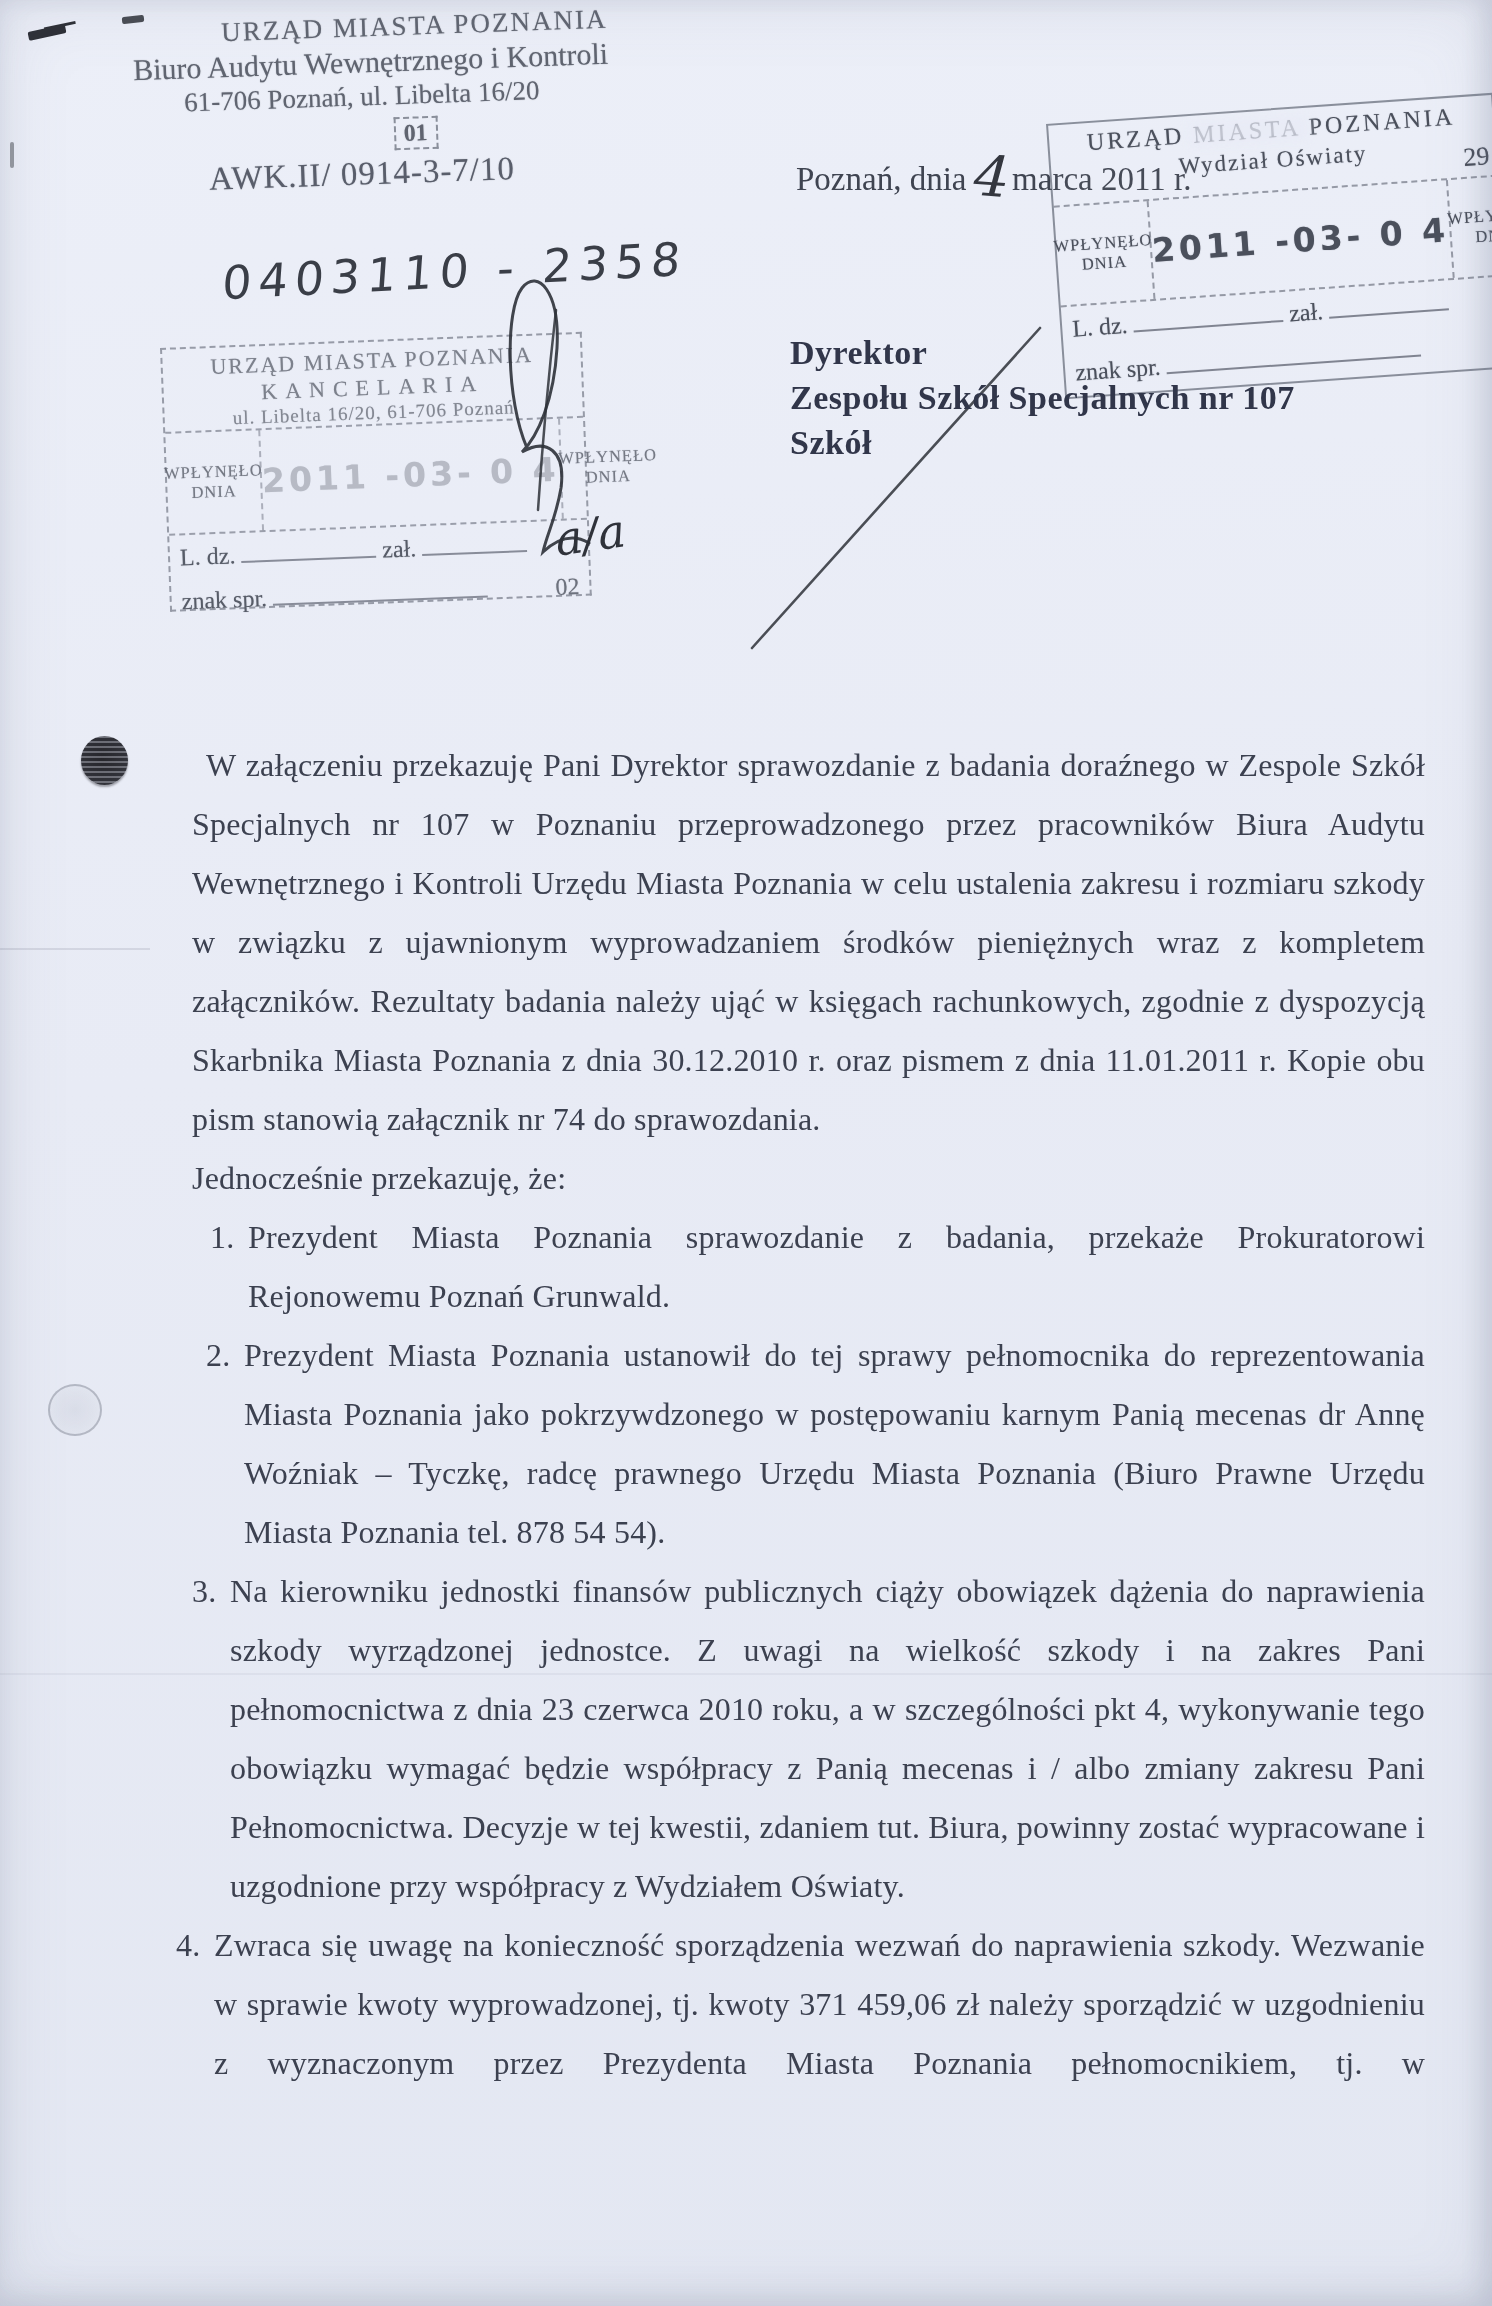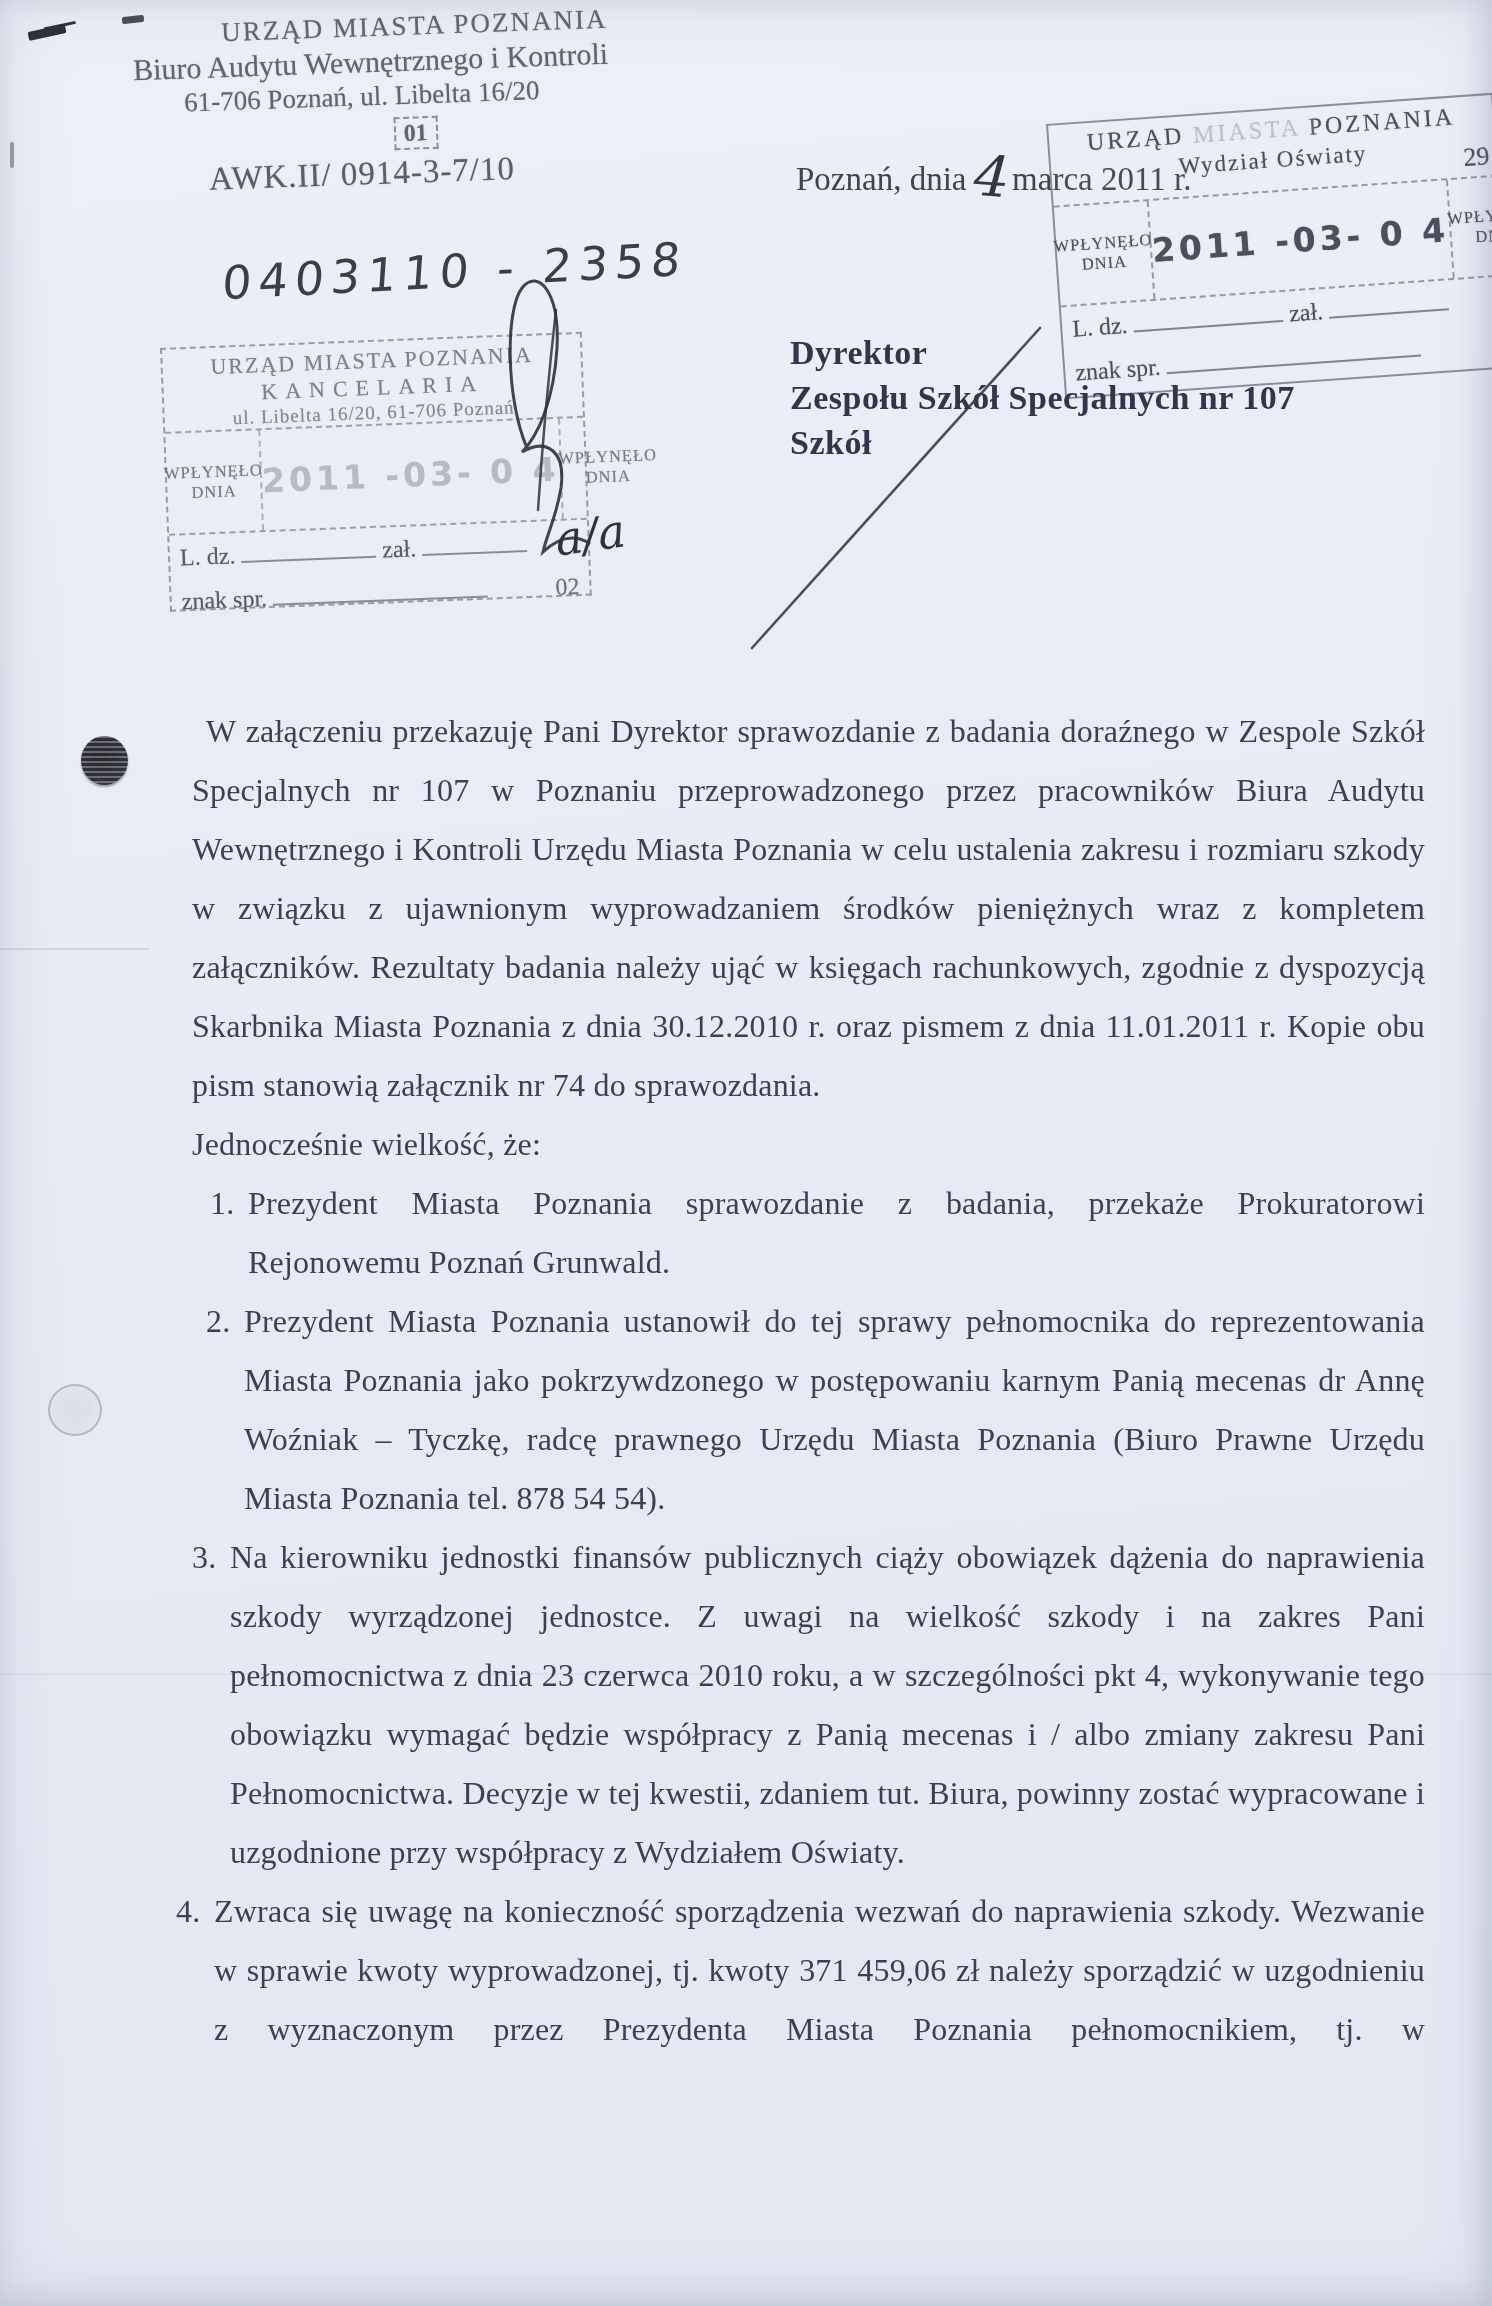--- a/index.html
+++ b/index.html
@@ -69,21 +69,21 @@
   .cell.recv.last{border-right:none; border-left:2px dashed rgba(78,84,98,.55);}
   .cell.datec{flex:1; font-family:"DejaVu Sans",sans-serif; font-weight:bold; font-size:33px; letter-spacing:4px; white-space:nowrap;}
   .stamp-left .cell.datec{opacity:.35;}
   .stamp-left .cell.recv{opacity:.8;}
   .ldz-row{height:46px; padding:8px 10px 0 10px; font-size:24px; white-space:nowrap;}
   .znak-row{height:48px; padding:6px 10px 0 10px; font-size:24px; white-space:nowrap;}
   .blank{display:inline-block; border-bottom:2px solid rgba(70,76,90,.65); height:20px; vertical-align:baseline;}
   
   .recipient{position:absolute; left:790px; top:330px; font-weight:bold; font-size:34px; line-height:45px; color:#31364a; letter-spacing:.5px;}
   
-  .body-text{position:absolute; left:192px; top:702px; width:1233px; font-size:32px; line-height:59px; letter-spacing:.2px; text-align:justify; color:#3c4150;}
+  .body-text{position:absolute; left:192px; top:736px; width:1233px; font-size:32px; line-height:59px; letter-spacing:.2px; text-align:justify; color:#3c4150;}
   .p1{text-indent:14px;}
   .p2{margin-top:0; text-align:left;}
   .list-item{display:flex;}
   .list-item .num{width:38px; flex:0 0 38px;}
   .list-item .txt{flex:1; text-align:justify;}
   .list-item:nth-child(1){margin-left:18px;}
   .list-item:nth-child(2){margin-left:14px;}
   .list-item:nth-child(4){margin-left:-16px;}
   .stretch-last .txt{text-align-last:justify;}
   
@@ -209,21 +209,21 @@
   </svg>
 
   <div class="recipient">
       <div>Dyrektor</div>
       <div>Zespołu Szkół Specjalnych nr 107</div>
       <div>Szkół</div>
     </div>
 
   <div class="body-text">
     <div class="p1">W załączeniu przekazuję Pani Dyrektor sprawozdanie z badania doraźnego w Zespole Szkół Specjalnych nr 107 w Poznaniu przeprowadzonego przez pracowników Biura Audytu Wewnętrznego i Kontroli Urzędu Miasta Poznania w celu ustalenia zakresu i rozmiaru szkody w związku z ujawnionym wyprowadzaniem środków pieniężnych wraz z kompletem załączników. Rezultaty badania należy ująć w księgach rachunkowych, zgodnie z dyspozycją Skarbnika Miasta Poznania z dnia 30.12.2010 r. oraz pismem z dnia 11.01.2011 r. Kopie obu pism stanowią załącznik nr 74 do sprawozdania.</div>
-    <div class="p2">Jednocześnie wielkość, że:</div>
+    <div class="p2">Jednocześnie przekazuję, że:</div>
     <div id="body-list">
         <div class="list-item">
           <span class="num">1.</span>
           <div class="txt">Prezydent Miasta Poznania sprawozdanie z badania, przekaże Prokuratorowi Rejonowemu Poznań Grunwald.</div>
         </div>
         <div class="list-item">
           <span class="num">2.</span>
           <div class="txt">Prezydent Miasta Poznania ustanowił do tej sprawy pełnomocnika do reprezentowania Miasta Poznania jako pokrzywdzonego w postępowaniu karnym Panią mecenas dr Annę Woźniak – Tyczkę, radcę prawnego Urzędu Miasta Poznania (Biuro Prawne Urzędu Miasta Poznania tel. 878 54 54).</div>
         </div>
         <div class="list-item">

